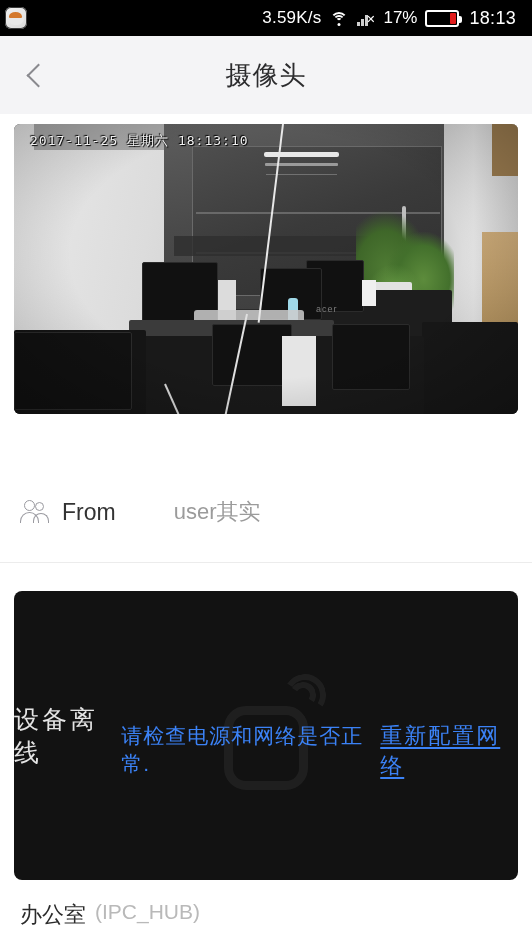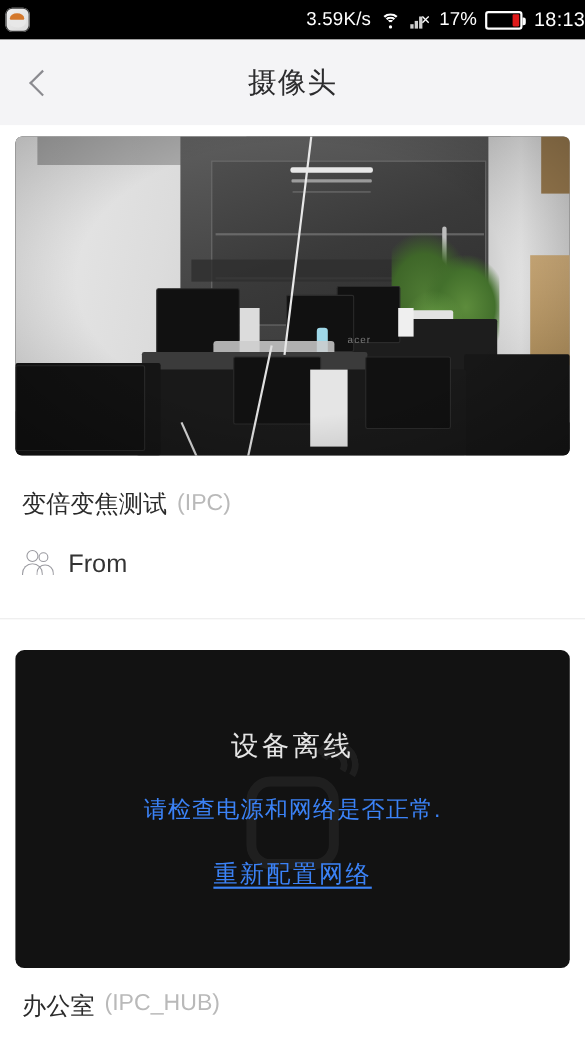--- a/index.html
+++ b/index.html
@@ -29,21 +29,21 @@
     width:13px; height:9px; border-radius:50%;
     background:#d4782c;
   }
   .app-icon::after {
     content:""; position:absolute; left:3px; top:11px;
     width:16px; height:7px; border-radius:0 0 8px 8px;
     background:#e8e8e8;
   }
   .sb-right {
     margin-left:auto; display:flex; align-items:center;
-    padding-right:0; gap:8px;
+    padding-right:16px; gap:8px;
   }
   .sb-speed { font-size:17px; letter-spacing:.2px; }
   .sb-pct   { font-size:17px; }
   .sb-time  { font-size:18px; letter-spacing:.3px; margin-left:2px; }
 
   .wifi-ico { width:20px; height:15px; position:relative; display:block; }
   .wifi-ico i {
     position:absolute; left:50%; transform:translateX(-50%);
     border:2px solid #ffffff; border-bottom-color:transparent;
     border-left-color:transparent; border-right-color:transparent;
@@ -217,21 +217,21 @@
   }
   .wm-wave1 { position:absolute; right:2px; top:6px; width:26px; height:26px;
     border:6px solid #ffffff; border-radius:50%;
     border-left-color:transparent; border-bottom-color:transparent; transform:rotate(-12deg); }
   .wm-wave2 { position:absolute; right:-8px; top:-2px; width:42px; height:42px;
     border:6px solid #ffffff; border-radius:50%;
     border-left-color:transparent; border-bottom-color:transparent; transform:rotate(-12deg); }
 
   .off-stack {
     position:absolute; left:0; top:0; width:100%; height:100%;
-    display:flex; flex-direction:column; align-items:center;
+    display:flex; flex-direction:row; align-items:center;
     justify-content:center; gap:0;
   }
   .off-title { font-size:25px; color:#e4e4e4; letter-spacing:3px; }
   .off-sub   { font-size:21px; color:#3b82f6; letter-spacing:1px; margin-top:28px; }
   .off-link  {
     font-size:22px; color:#3b82f6; letter-spacing:2px;
     text-decoration:underline; text-underline-offset:4px;
     margin-top:30px; cursor:pointer;
   }
 
@@ -316,35 +316,33 @@
         <div class="mon m6"></div>
         <div class="mon m4"></div>
         <div class="paper-b"></div>
         <div class="desk-left"></div>
         <div class="mon m5"></div>
         <div class="cable1"></div>
         <div class="cable2"></div>
         <div class="cable3"></div>
         <div class="vignette"></div>
       </div>
-    </div>
-
-    <div class="dev-name-row">
-      <span class="dev-name">变倍变焦测试</span>
-      <span class="dev-tag">(IPC)</span>
-    </div>
+      <div class="osd-top">2017-11-25 星期六 18:13:10</div>
+    </div>
+
 
     <div class="from-row">
       <span class="users-ico">
         <span class="h1"></span>
           <span class="b1"></span>
           <span class="h2"></span>
           <span class="b2"></span>
       </span>
       <span class="from-label">From</span>
+      <span class="from-value">user其实</span>
     </div>
 
     <div class="divider"></div>
 
     <div class="offline-card">
       <div class="watermark">
         <span class="wm-body"></span>
         <span class="wm-wave1"></span>
         <span class="wm-wave2"></span>
       </div>

